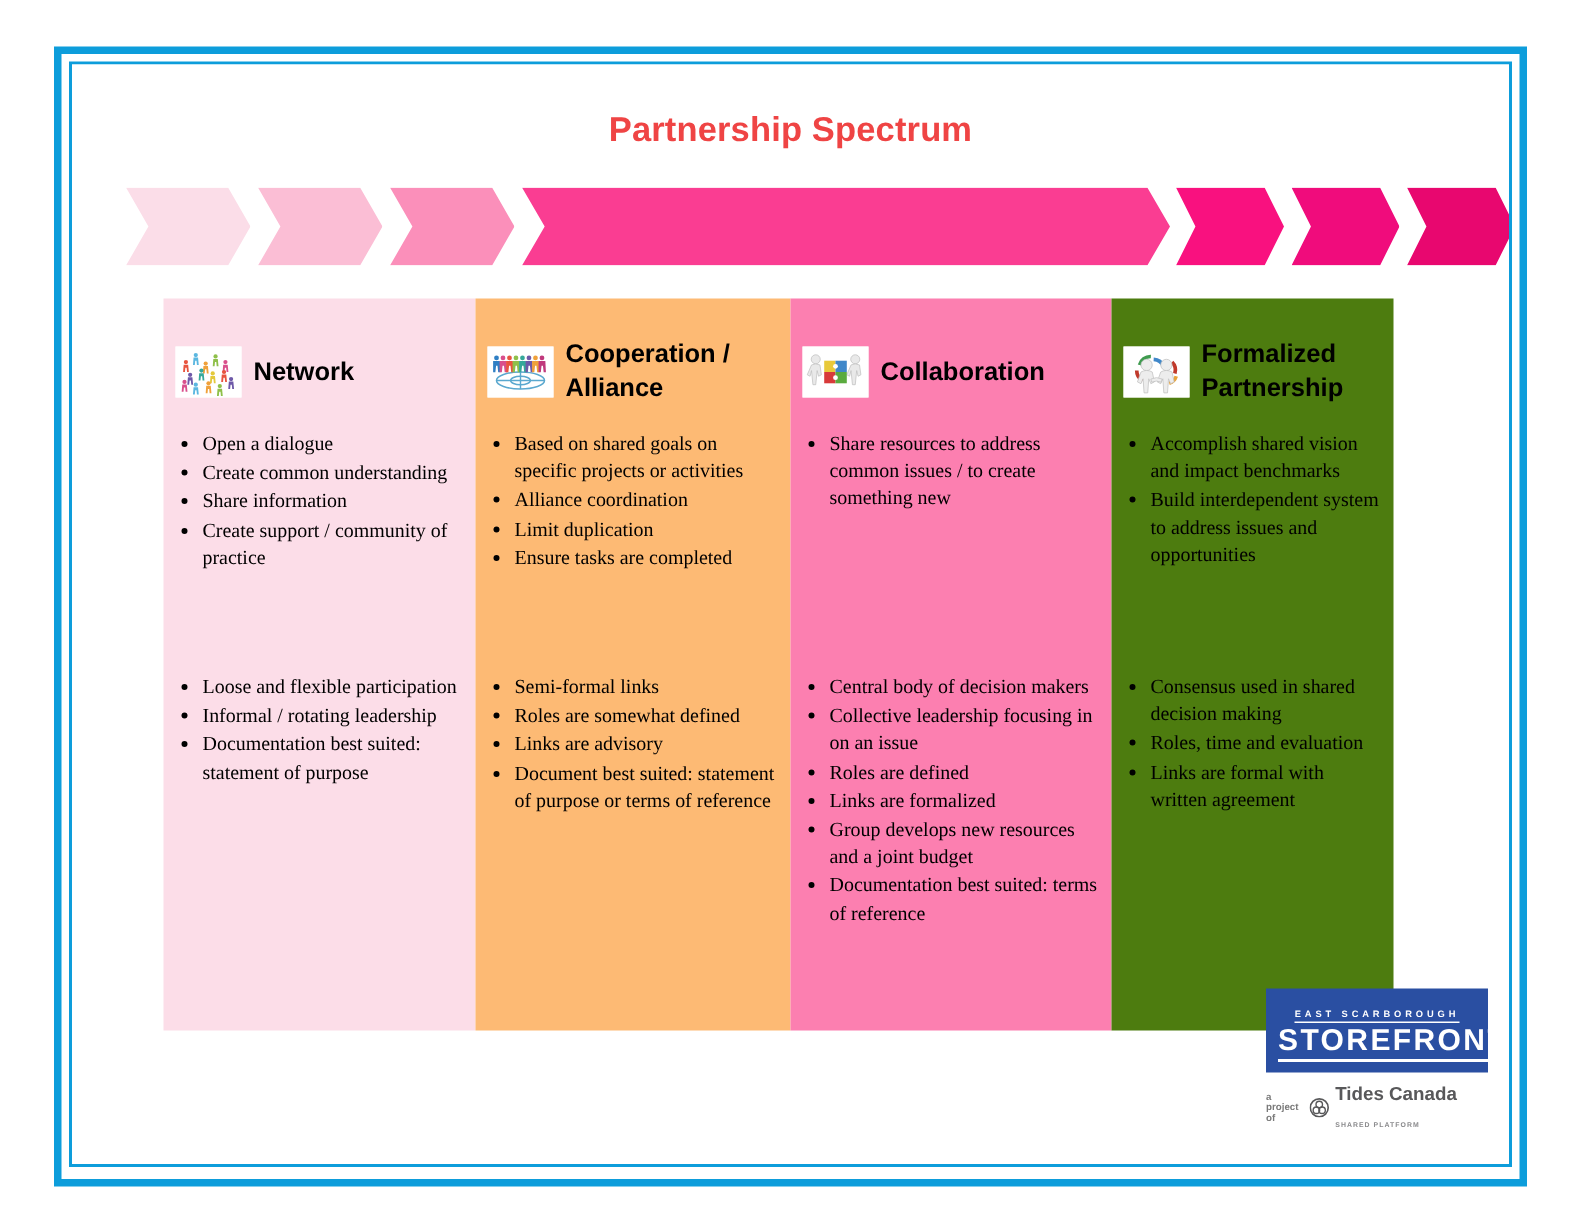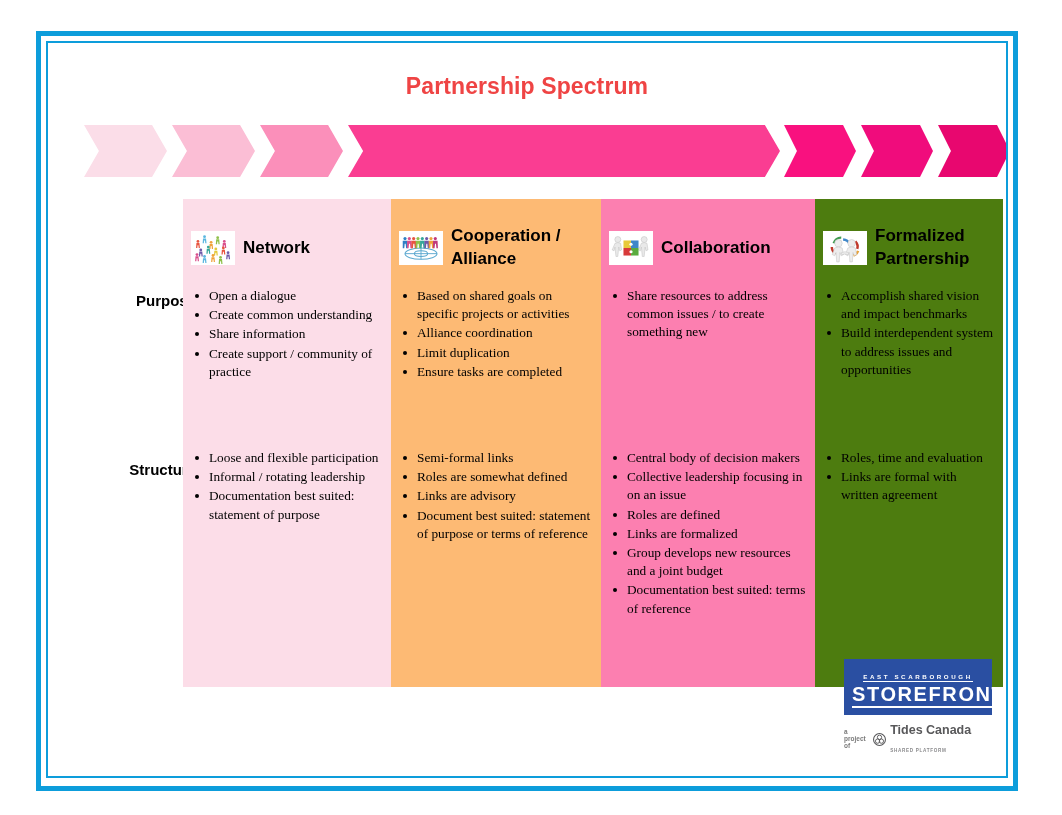--- a/index.html
+++ b/index.html
@@ -53,20 +53,21 @@
     text-align:right;
     font-size:15px;font-weight:bold;color:#000000;
   }
   #label-purpose{top:249px;}
   #label-structure{top:418px;}
 
   
   #matrix{
     position:absolute;left:135px;top:156px;width:672px;height:488px;
     display:flex;
+    justify-content:center;
   }
   .col{
     position:relative;
     box-sizing:border-box;
     overflow:hidden;
   }
   .col-head{
     height:88px;
     display:flex;align-items:center;
     padding:10px 8px 0 8px;
@@ -328,20 +329,21 @@
             </div>
             <div class="col-body">
               <div class="purpose-block">
                 <ul class="bullets">
                   <li>Accomplish shared vision and impact benchmarks</li>
                   <li>Build interdependent system to address issues and opportunities</li>
                 </ul>
               </div>
               <div class="structure-block">
                 <ul class="bullets">
+                  <li>Consensus used in shared decision making</li>
                   <li>Roles, time and evaluation</li>
                   <li>Links are formal with written agreement</li>
                 </ul>
               </div>
             </div>
           </div>
         </div>
 
       <div id="logo-block">
         <div id="logo-badge">

